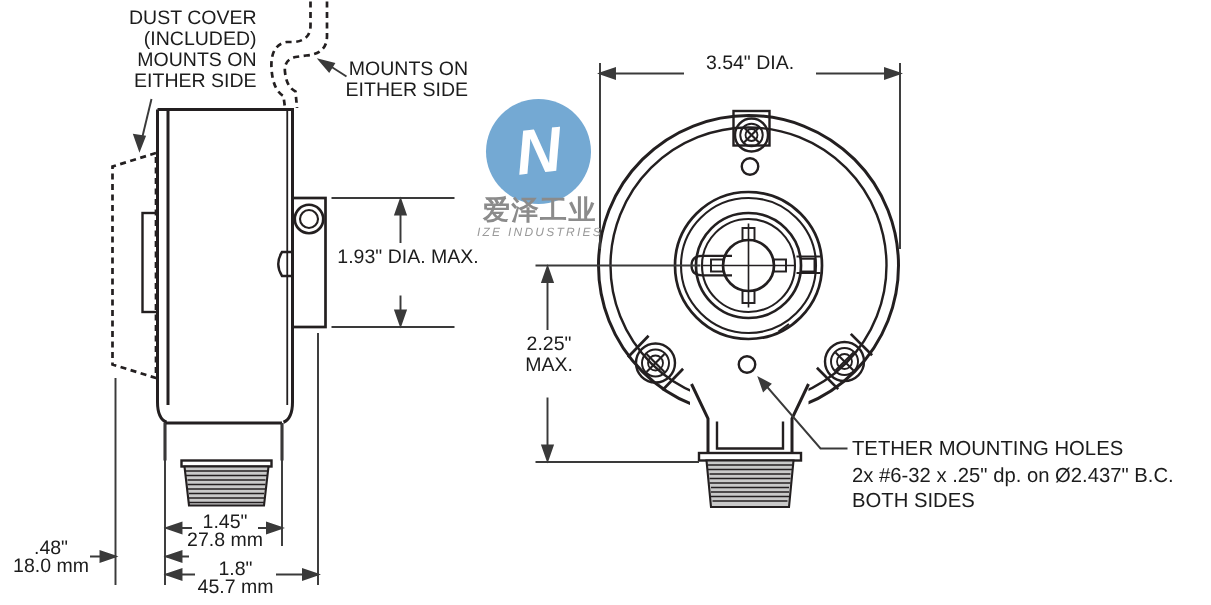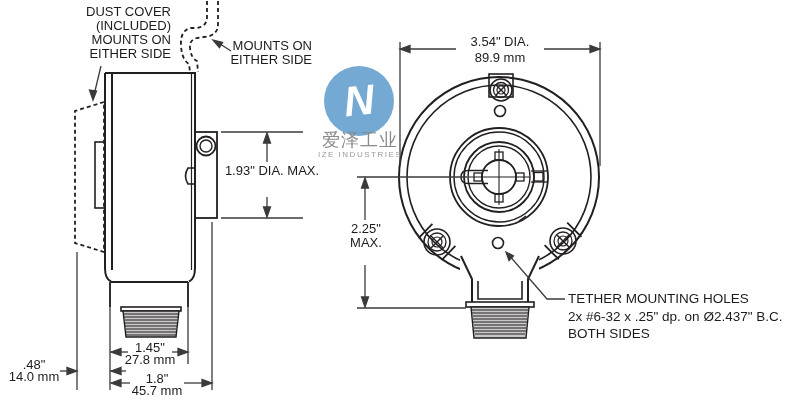--- a/index.html
+++ b/index.html
@@ -7,23 +7,23 @@
           font-family:"Liberation Sans",sans-serif;}
   #linework{position:absolute;left:0;top:0;}
   .note{position:absolute;color:#1c1c1c;font-size:13px;line-height:14px;text-align:right;white-space:nowrap;}
   .dim{position:absolute;color:#1c1c1c;font-size:13px;text-align:center;white-space:nowrap;}
   .dim div{white-space:nowrap;}
   .wm-logo{position:absolute;left:324px;top:66px;width:70px;height:70px;border-radius:50%;
            background:#74A9D3;display:flex;align-items:center;justify-content:center;}
   .wm-logo span{color:#ffffff;font-weight:bold;font-style:italic;font-size:42px;
                 transform:rotate(-6deg);line-height:1;}
   .wm-cn{position:absolute;left:290px;top:131px;width:140px;text-align:center;color:#8B8B8B;
-         font-size:18px;font-weight:normal;letter-spacing:1px;line-height:18px;}
+         font-size:18px;font-weight:bold;letter-spacing:1px;line-height:18px;}
   .wm-en{position:absolute;left:290px;top:150px;width:140px;text-align:center;color:#9A9A9A;
-         font-size:8px;letter-spacing:1.5px;line-height:10px;}
+         font-size:8px;letter-spacing:1.5px;line-height:10px;font-style:italic;}
 </style>
 </head>
 <body>
 
 <div id="canvas">
 
   <svg id="linework" width="807" height="403" viewBox="0 0 807 403">
 
     <g stroke="#231F20" fill="none" stroke-width="2">
 
@@ -238,21 +238,20 @@
   </div>
 
   <div class="note" style="left:568px;top:290px;width:245px;text-align:left;font-size:13.5px;line-height:17.5px;">
     <div>TETHER MOUNTING HOLES</div>
     <div>2x #6-32 x .25" dp. on Ø2.437" B.C.</div>
     <div>BOTH SIDES</div>
   </div>
 
   <div class="dim" style="left:434px;top:34px;width:132px;line-height:15.5px;">
     <div>3.54" DIA.</div>
-    <div>89.9 mm</div>
   </div>
 
   <div class="dim" style="left:206px;top:163px;width:132px;line-height:16px;">
     <div>1.93" DIA. MAX.</div>
   </div>
 
   <div class="dim" style="left:313px;top:222px;width:106px;line-height:13.5px;">
     <div>2.25"</div>
     <div>MAX.</div>
   </div>
@@ -262,16 +261,16 @@
     <div>27.8 mm</div>
   </div>
 
   <div class="dim" style="left:102px;top:373px;width:110px;line-height:11.5px;">
     <div>1.8"</div>
     <div>45.7 mm</div>
   </div>
 
   <div class="dim" style="left:1px;top:359px;width:66px;line-height:12px;">
     <div>.48"</div>
-    <div>14.0 mm</div>
+    <div>18.0 mm</div>
   </div>
 
 </div>
 
 </body></html>

